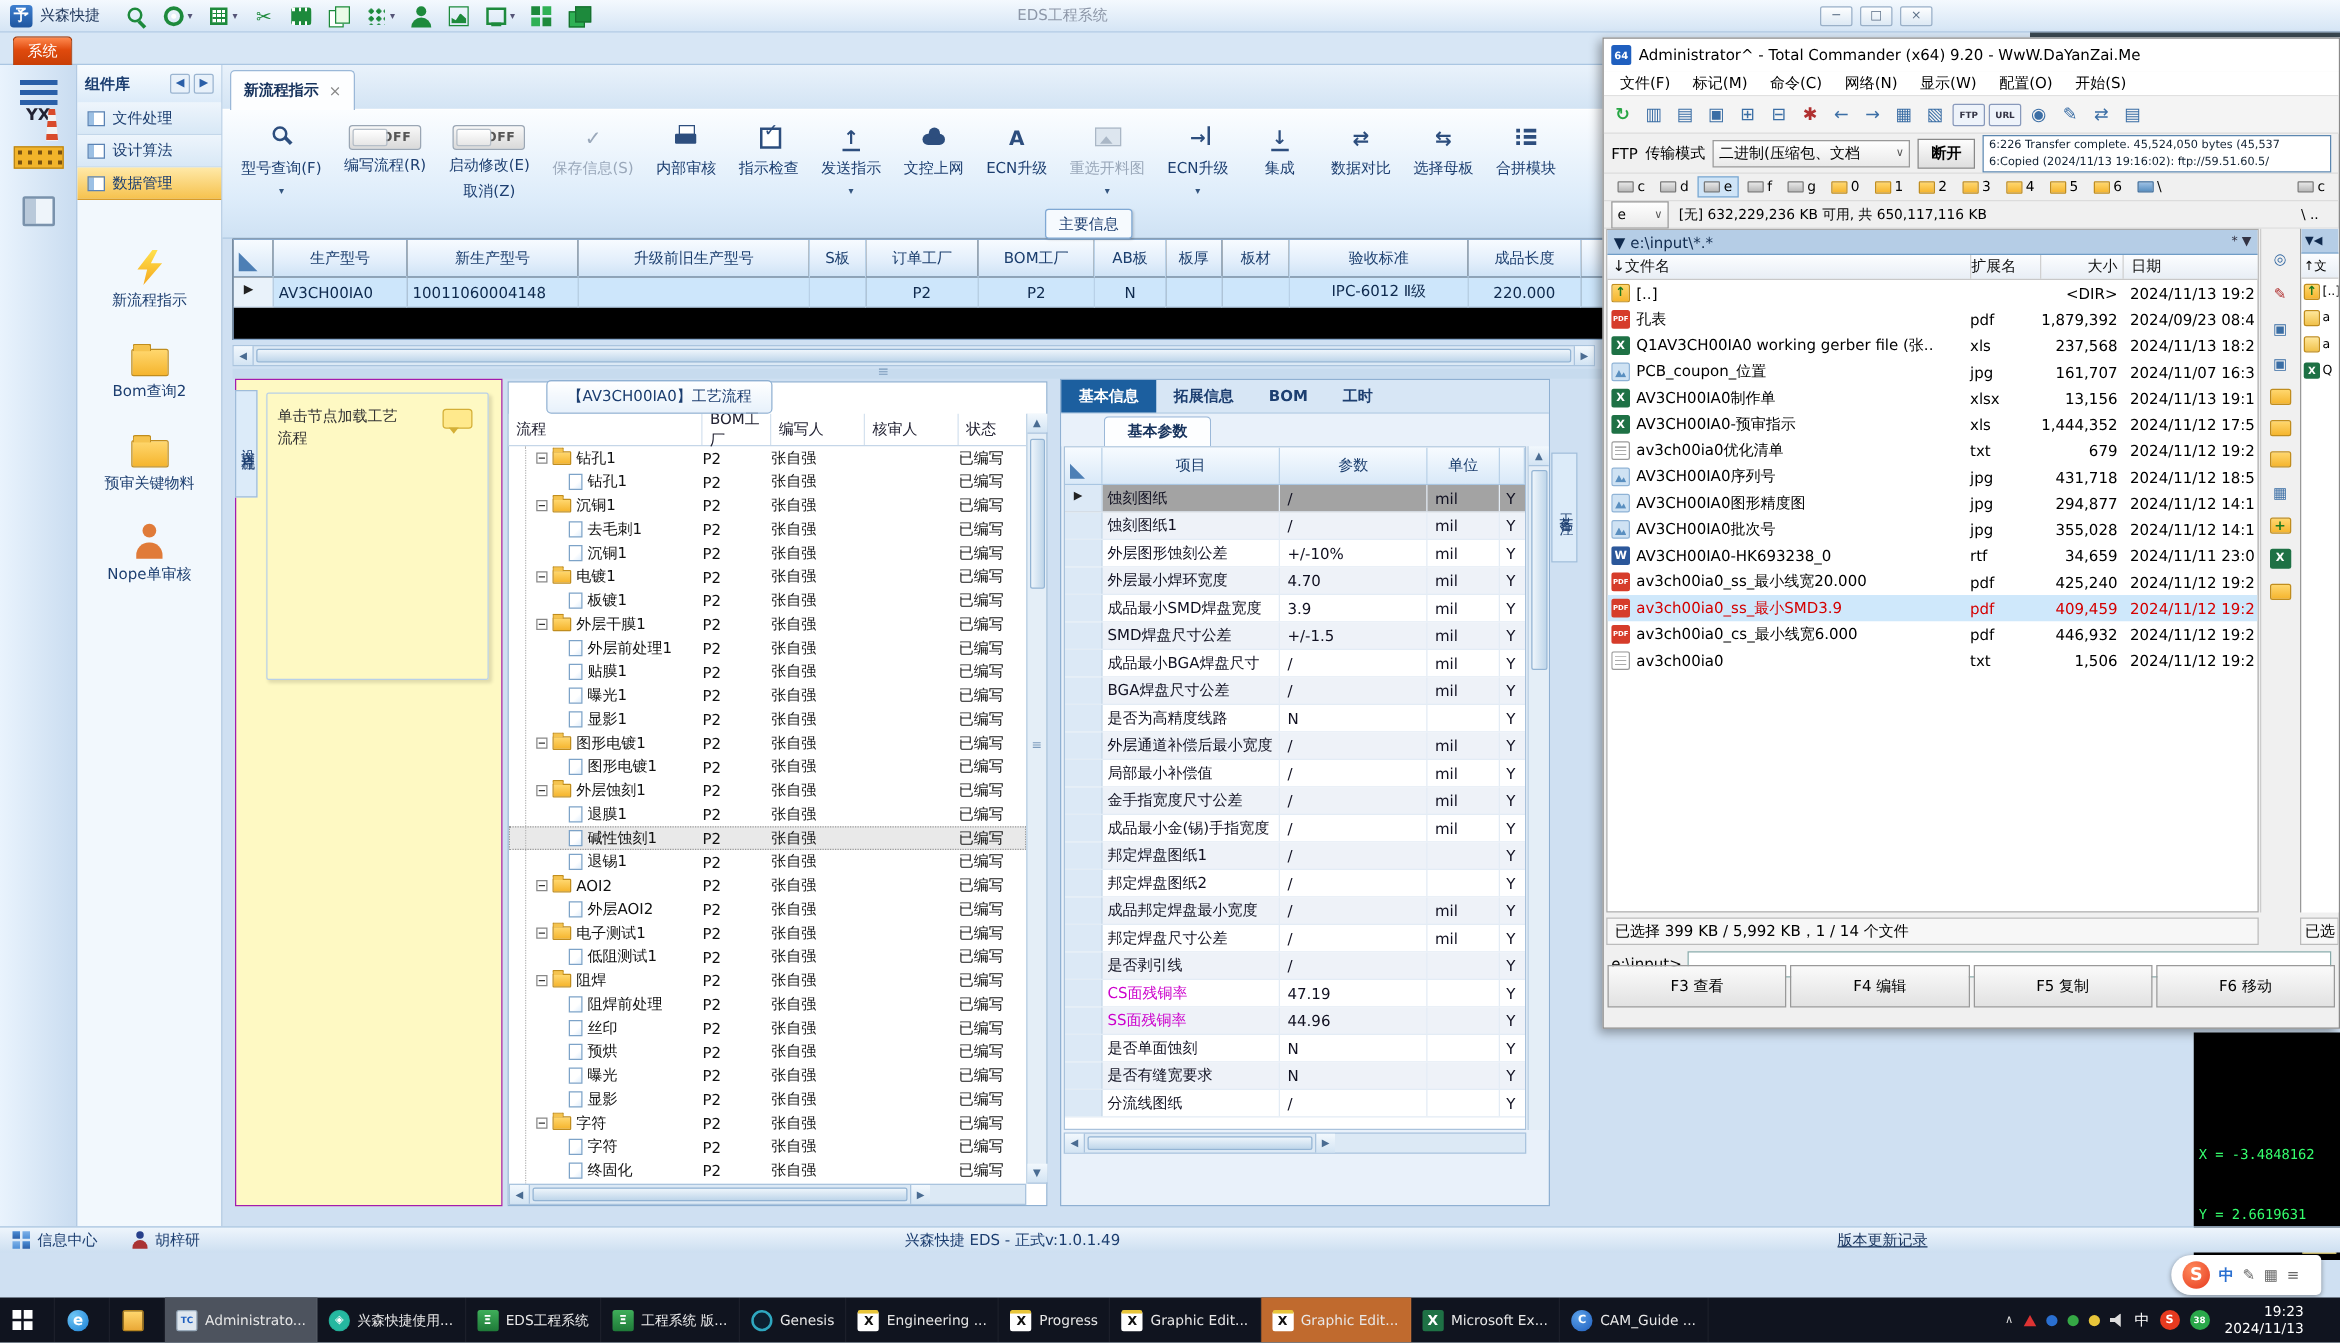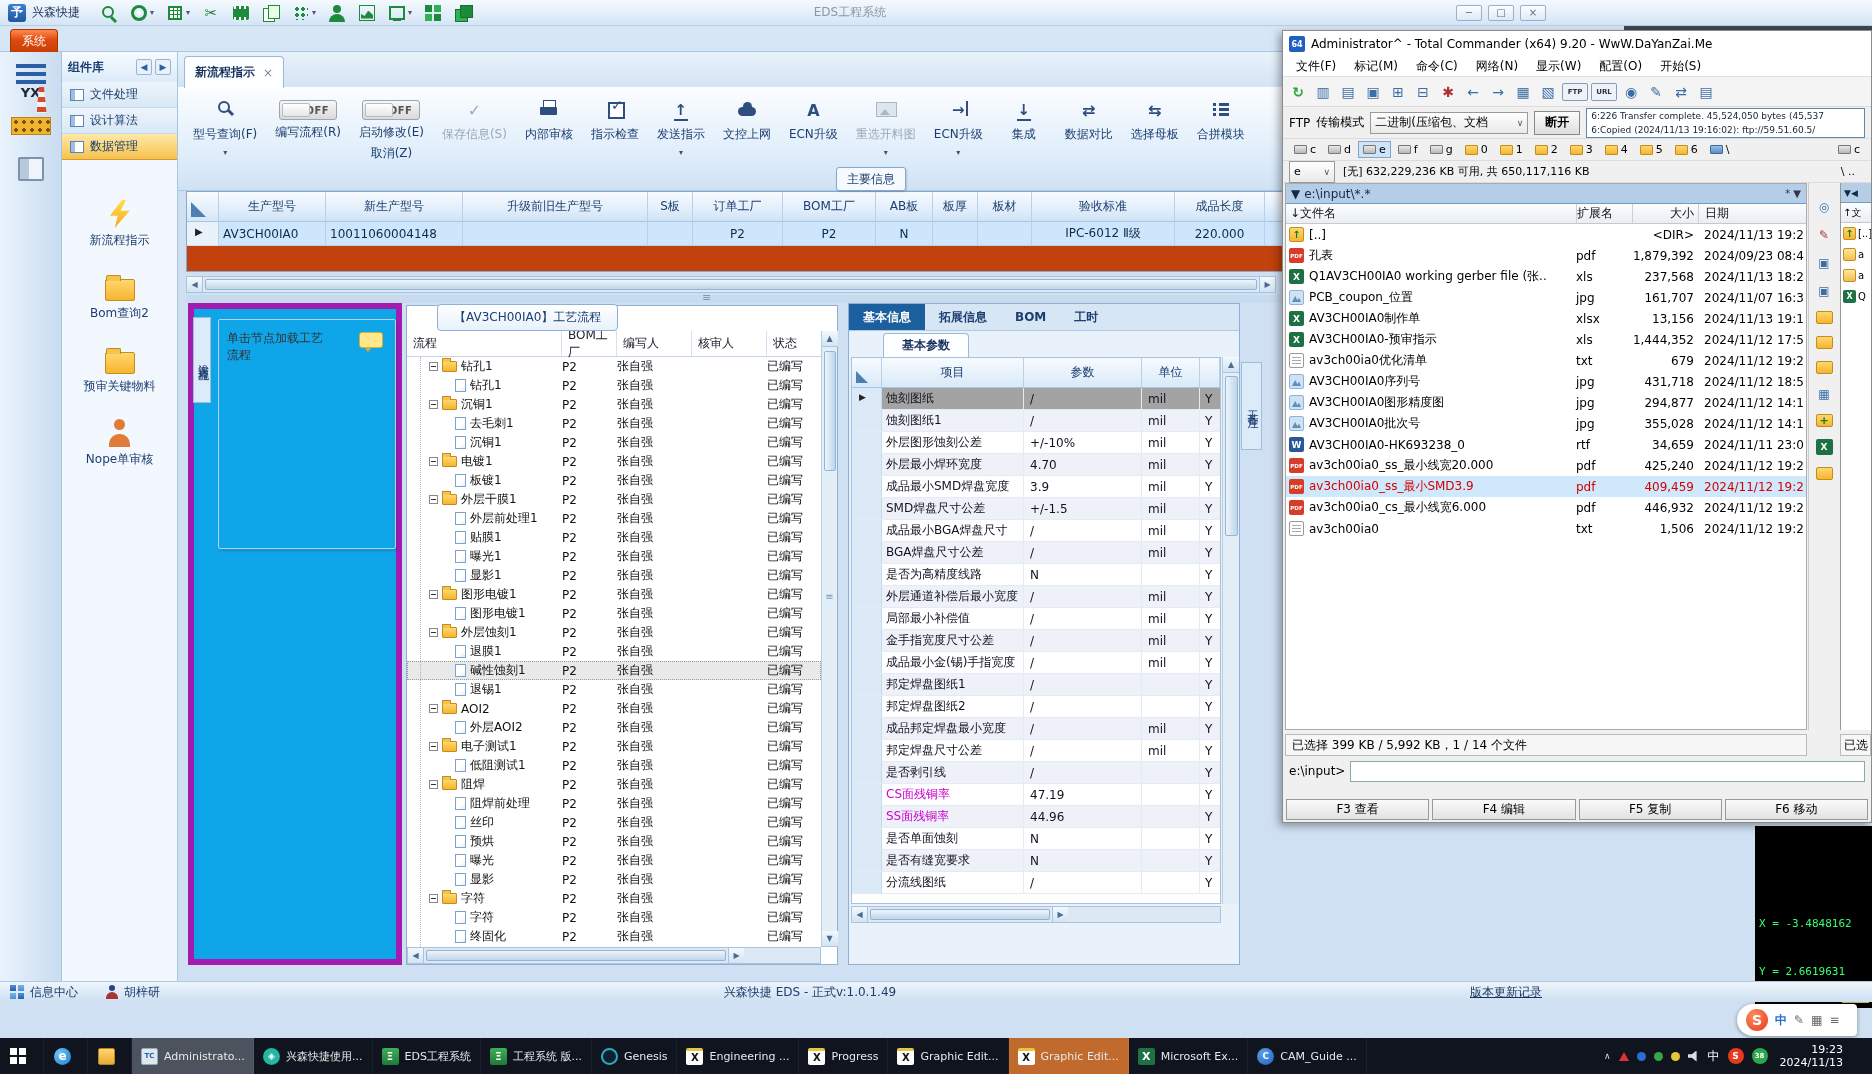--- a/index.html
+++ b/index.html
@@ -103,21 +103,21 @@
 .icon-import .ricon::after{content:"";position:absolute;right:3px;top:3px;width:2.5px;height:15px;background:#2d4e7e}
 .icon-download .ricon::before{content:"↓";font-size:15px;font-weight:bold}
 .icon-download .ricon::after{content:"";position:absolute;left:6px;bottom:1px;width:14px;height:2.5px;background:#2d4e7e}
 .icon-compare .ricon::before{content:"⇄";font-size:16px;font-weight:bold}
 .icon-shuffle .ricon::before{content:"⇆";font-size:16px;font-weight:bold}
 .icon-list .ricon::before{content:"";position:absolute;left:5px;top:5px;width:3px;height:3px;background:#2d4e7e;box-shadow:0 5px 0 #2d4e7e,0 10px 0 #2d4e7e}
 .icon-list .ricon::after{content:"";position:absolute;left:11px;top:5px;width:10px;height:3px;background:#2d4e7e;box-shadow:0 5px 0 #2d4e7e,0 10px 0 #2d4e7e}
 
 .badge{position:absolute;left:836px;top:167px;width:70px;height:24px;background:#f6fafe;border:1px solid #7fa8d4;border-radius:3px;color:#1c3e70;display:flex;align-items:center;justify-content:center;z-index:3;box-shadow:1px 1px 2px rgba(0,0,0,.15)}
 
-.mtable{position:absolute;top:191px;left:186px;width:1370px;height:81px;background:#c2410c;border:1px solid #89a9cc}
+.mtable{position:absolute;top:191px;left:186px;width:1370px;height:81px;background:#000000;border:1px solid #89a9cc}
 .mt-hwrap,.mt-rwrap{display:flex}
 .corner{width:32px;height:30px;background:linear-gradient(#f7fbff,#d6e7f7);border-right:1px solid #b9d1e8;border-bottom:1px solid #a9c6e2;position:relative;flex:none}
 .corner::after{content:"";position:absolute;left:4px;bottom:4px;border-left:15px solid #4d7fb5;border-top:15px solid transparent}
 .mt-h{display:flex;flex:1}
 .mt-h>div{height:30px;background:linear-gradient(#f7fbff,#e2eefb 60%,#cfe3f6);border-right:1px solid #b9d1e8;border-bottom:1px solid #a9c6e2;display:flex;align-items:center;justify-content:center;color:#1b3e6e;flex:none}
 .rowsel{width:32px;height:24px;background:#e9f2fa;border-right:1px solid #b9d1e8;border-bottom:1px solid #cfe0ef;position:relative;flex:none}
 .rowsel::after{content:"▶";position:absolute;left:8px;top:4px;font-size:10px;color:#222}
 .mt-r{display:flex;flex:1}
 .mt-r>div{height:24px;background:#cde6fb;border-right:1px solid #b9d1e8;border-bottom:1px solid #b9d1e8;display:flex;align-items:center;justify-content:center;color:#0f2a4e;flex:none}
 .mt-h>div:nth-of-type(1),.mt-r>div:nth-of-type(1){width:107px}
@@ -140,21 +140,21 @@
 
 .hscroll{background:#dce9f5;border:1px solid #aac4de;display:flex;align-items:center}
 .sarr{width:16px;height:100%;background:linear-gradient(#f2f8fd,#d3e4f3);border-right:1px solid #aac4de;color:#4a6c92;font-size:8px;display:flex;align-items:center;justify-content:center}
 .sarr.r{border-right:none;border-left:1px solid #aac4de}
 .sthumb{height:11px;background:linear-gradient(#eef5fb,#bfd6ea);border:1px solid #93b4d4;border-radius:2px;margin:0 2px}
 .mscroll{position:absolute;top:276px;left:186px;width:1090px;height:17px}
 .mscroll .sthumb{flex:1}
 .split1{position:absolute;top:295px;left:186px;right:0;height:8px;background:#c7dbee}
 .split1::after{content:"≡";position:absolute;left:516px;top:-4px;color:#7d9cbd;font-size:11px}
 
-.notep{position:absolute;top:303px;left:188px;width:214px;height:662px;background:#0ea5e9;border:6px solid #a21caf}
+.notep{position:absolute;top:303px;left:188px;width:214px;height:662px;background:#fef9c3;border:1px solid #a21caf}
 .vtab{position:absolute;left:-1px;top:8px;width:18px;height:86px;background:#dcebf9;border:1px solid #9fbcd9;writing-mode:vertical-rl;display:flex;align-items:center;justify-content:center;font-size:11px;color:#1c3e70;letter-spacing:2px}
 .hintbox{position:absolute;left:24px;top:10px;width:178px;height:230px;border:1px solid #b8d0e8;border-radius:2px;box-shadow:2px 2px 3px rgba(0,0,0,.12)}
 .hint-t{padding:10px 8px;color:#333;width:120px}
 .bub{position:absolute;right:12px;top:12px;width:24px;height:16px;background:#ffe98c;border:1px solid #d4af37;border-radius:3px}
 .bub::after{content:"";position:absolute;left:4px;bottom:-5px;border-left:4px solid transparent;border-right:4px solid transparent;border-top:5px solid #d4af37}
 
 .flowp{position:absolute;top:305px;left:406px;width:432px;height:660px;background:#fff;border:1px solid #8fb0d2}
 .flow-title{position:absolute;top:-2px;left:30px;height:27px;padding:0 16px;background:linear-gradient(#ffffff,#e7f1fb);border:1px solid #8fb0d2;border-radius:4px 4px 4px 4px;display:flex;align-items:center;color:#1c3e70;z-index:2}
 .fhead{position:absolute;top:25px;left:0;right:16px;height:26px;display:flex;align-items:center;border-bottom:1px solid #c5d6e8;color:#223;background:#fff}
 .fhead>div{border-right:1px solid #d5e2ef;height:100%;display:flex;align-items:center;padding-left:6px}
@@ -296,21 +296,21 @@
 .sl-path{height:20px;background:#b5cde6;border-bottom:1px solid #6f9cc6;font-size:9px;display:flex;align-items:center;padding-left:3px;color:#102a4e}
 .sl-head{height:20px;border-bottom:1px solid #c8c8c8;background:linear-gradient(#fcfdff,#e8eef5);display:flex;align-items:center;padding-left:2px;font-size:10px}
 .slrow{display:flex;align-items:center;height:21px;padding-left:2px;white-space:nowrap;overflow:hidden;font-size:10px}
 .slrow .fic{width:13px;height:13px;margin-right:2px}
 .zip .fic{background:linear-gradient(#ffe79a,#f0c14b);border:1px solid #c08d1e}
 .xlsx .fic{background:#1e7145}.xlsx .fic::before{content:"X";font-size:8px}
 .tc-status{position:absolute;left:2px;right:64px;bottom:66px;height:22px;border:1px solid #bbb;background:#f7f7f7;display:flex;align-items:center;padding:0 6px}
 .tc-selright{position:absolute;right:0;bottom:66px;height:22px;width:31px;border:1px solid #bbb;background:#f7f7f7;display:flex;align-items:center;padding-left:3px;overflow:hidden;white-space:nowrap}
 .tc-cmd{position:absolute;left:2px;right:2px;bottom:38px;height:26px;display:flex;align-items:center;gap:5px;padding:0 4px}
 .tc-cmd input{flex:1;height:21px;border:1px solid #8aa;background:#fff;font:inherit;padding:0 4px}
-.tc-fkeys{position:absolute;left:0;right:0;bottom:2px;height:21px;display:flex;gap:3px;padding:0 3px}
+.tc-fkeys{position:absolute;left:0;right:0;bottom:16px;height:34px;display:flex;gap:3px;padding:0 3px}
 .fkey{flex:1;border:1px solid #999;background:linear-gradient(#fafafa,#e2e2e2);display:flex;align-items:center;justify-content:center}
 
 
 .sogou{position:absolute;left:1737px;top:1004px;width:120px;height:32px;background:#fff;border-radius:16px 4px 4px 16px;box-shadow:0 1px 4px rgba(0,0,0,.4);display:flex;align-items:center;gap:7px;padding:0 9px;z-index:4}
 .s-logo{width:22px;height:22px;border-radius:50%;background:radial-gradient(circle at 35% 30%,#ff8a5c,#e63a1f);color:#fff;font-weight:bold;font-size:14px;display:flex;align-items:center;justify-content:center;flex:none}
 .sg{color:#666;font-size:12px}
 .sg.lang{color:#2a6fd0;font-weight:bold}
 
 
 .taskbar{position:absolute;left:0;right:0;bottom:0;height:36px;background:#10141f;display:flex;align-items:stretch;z-index:5}

